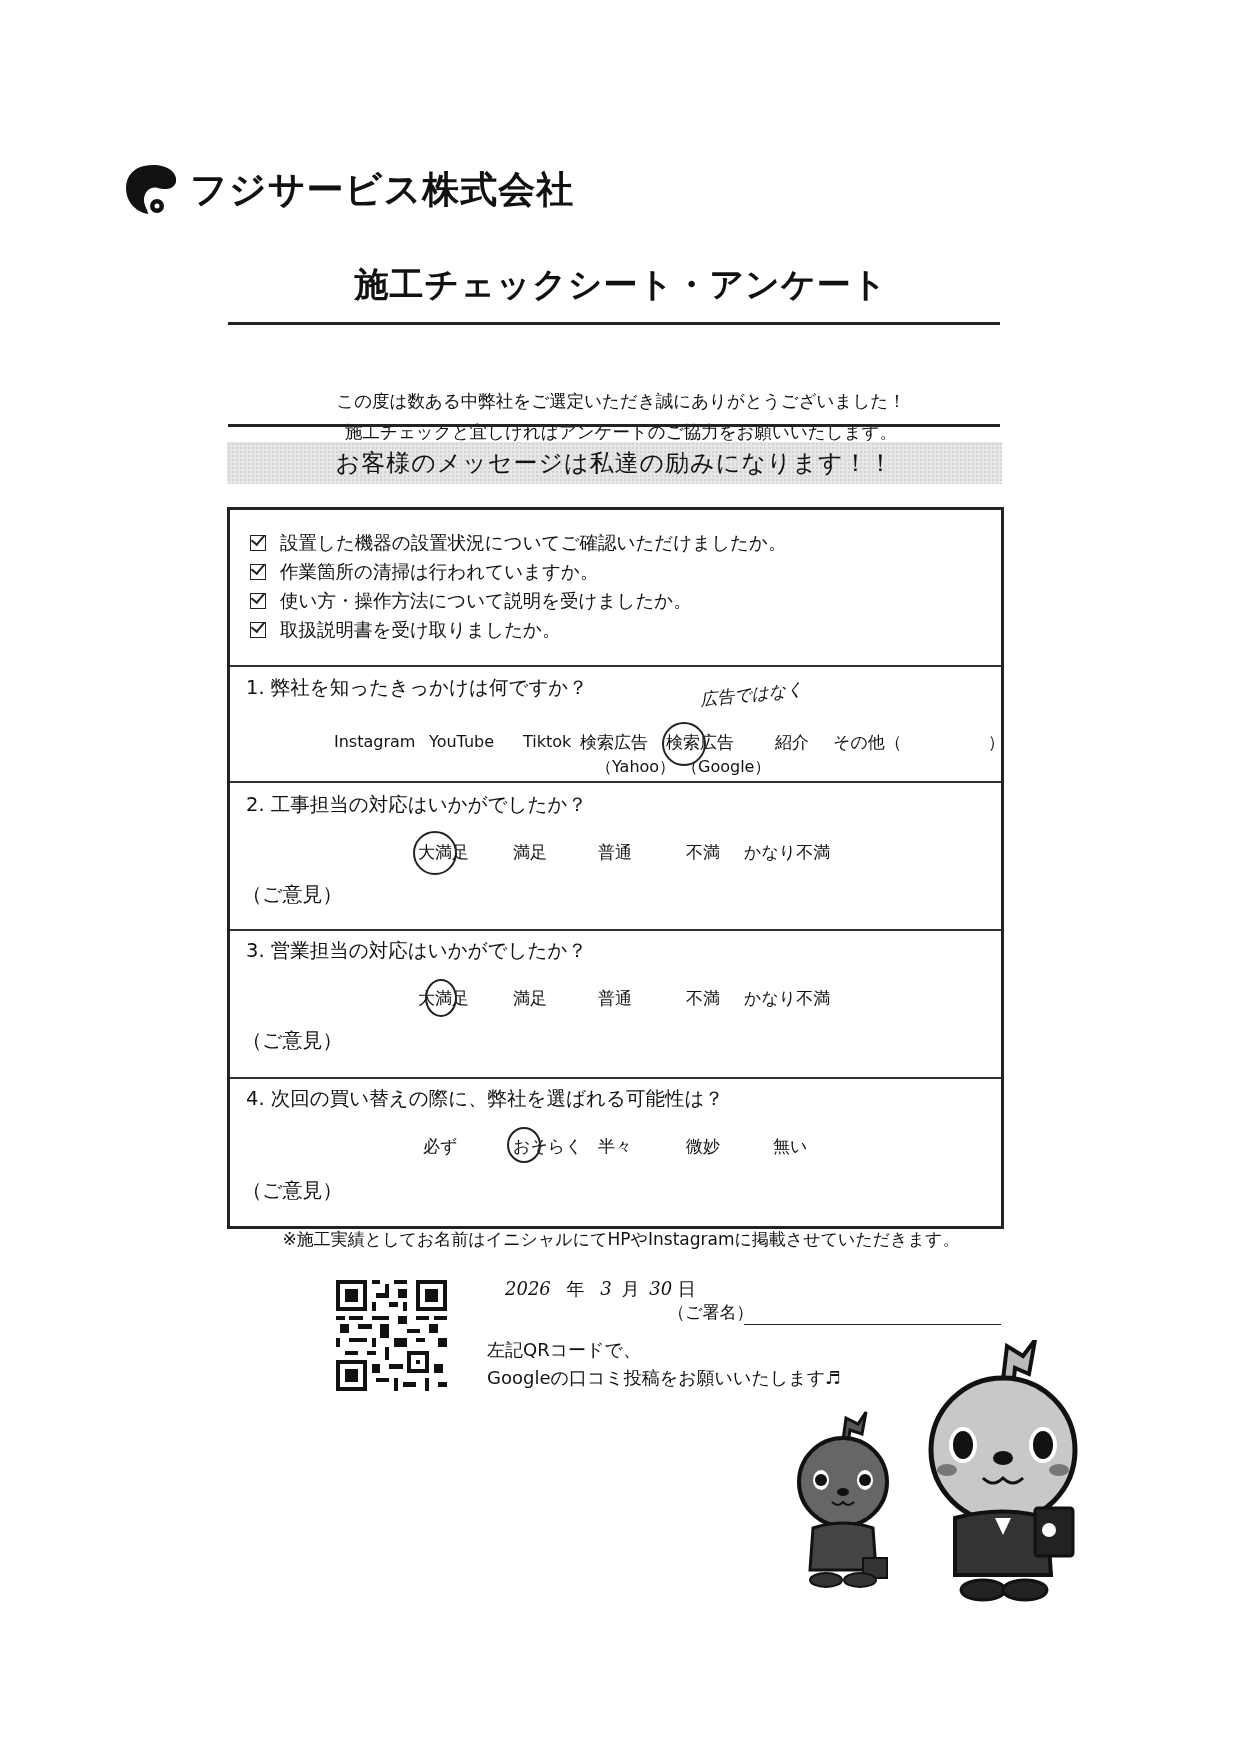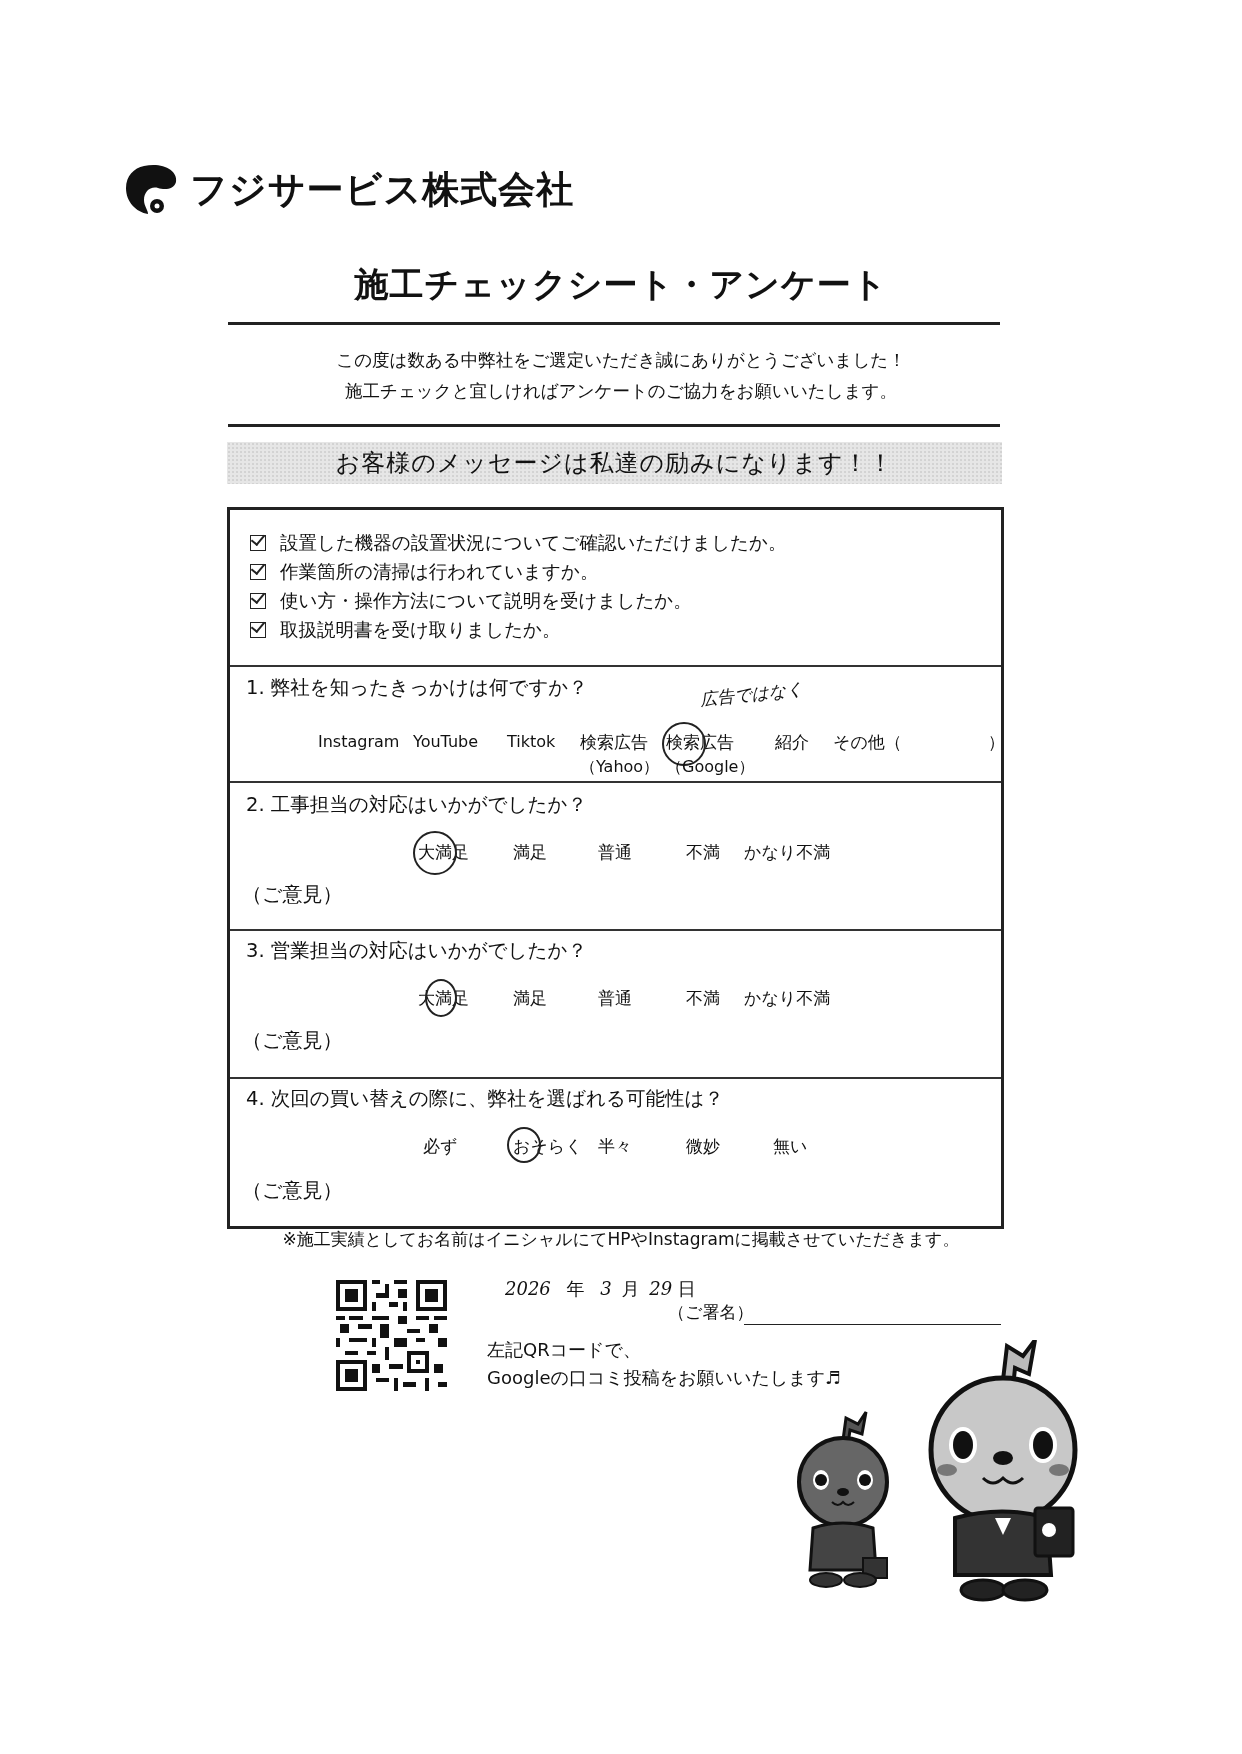--- a/index.html
+++ b/index.html
@@ -4,35 +4,35 @@
 <style>
   html, body { margin:0; padding:0; background:#ffffff; }
   body { width:1242px; height:1754px; position:relative; overflow:hidden;
          font-family:"DejaVu Sans", "Liberation Sans", sans-serif; color:#111; }
   .abs { position:absolute; }
   .logo { left:124px; top:162px; display:flex; align-items:center; }
   .logo-mark { width:56px; height:56px; }
   .logo-name { font-size:37px; font-weight:bold; margin-left:10px; letter-spacing:1px; }
   .title { left:0; width:1242px; top:262px; text-align:center; font-size:34px; font-weight:bold; letter-spacing:1px; }
   .rule { left:228px; width:772px; height:3px; background:#222; }
-  .intro { left:0; width:1242px; text-align:center; font-size:17.5px; }
+  .intro { left:0; width:1242px; text-align:center; font-size:17.5px;margin-top:41px; }
   .banner { left:227px; width:775px; top:442px; height:42px; background:#e6e6e6;
             text-align:center; font-size:24px; line-height:42px; letter-spacing:1px;
             background-image: radial-gradient(#bbb 0.6px, transparent 0.8px);
             background-size:4px 4px; }
   .box { left:227px; top:507px; width:771px; height:716px; border:3px solid #222; }
   .section { position:absolute; left:0; width:771px; border-bottom:2px solid #333; }
   .checks { top:0; height:155px; }
   .check-row { position:absolute; left:20px; font-size:18.5px; display:flex; align-items:center; }
   .cbox { width:14px; height:14px; border:1.5px solid #222; margin-right:14px; position:relative; }
   .cbox::after { content:""; position:absolute; left:3px; top:-4px; width:6px; height:11px;
                  border-right:2px solid #222; border-bottom:2px solid #222; transform:rotate(40deg); }
   .q { position:absolute; left:16px; font-size:19.5px; }
   .opt { position:absolute; font-size:17px; white-space:nowrap; }
-  .opt-sm { font-size:16px; }
+  .opt-sm { font-size:16px;margin-left:16px; }
   .circle { position:absolute; border:2px solid #222; border-radius:50%; }
   .opinion { position:absolute; left:12px; font-size:20px; }
   .hand { font-family:"DejaVu Serif", serif; font-style:italic; }
   .footnote { left:0; width:1242px; top:1228px; text-align:center; font-size:17px; }
   .qr { left:336px; top:1280px; width:111px; height:111px; }
   .date { left:505px; top:1277px; font-size:18px; }
   .sig-label { left:668px; top:1301px; font-size:17px; }
   .sig-line { left:744px; top:1324px; width:257px; height:1px; background:#222; }
   .qr-text { left:487px; font-size:18px; }
   .mascot { position:absolute; }
@@ -182,21 +182,21 @@
     <rect x="20" y="22" width="1" height="3"></rect>
       <rect x="23" y="23" width="2" height="1"></rect>
   </g>
 </svg>
 
 <div class="abs date">
   <span class="hand">2026</span>
   <span style="margin:0 10px;">年</span>
   <span class="hand">3</span>
   <span style="margin:0 4px;">月</span>
-  <span class="hand">29</span>
+  <span class="hand">30</span>
   <span>日</span>
 </div>
 <div class="abs sig-label">（ご署名）</div>
 <div class="abs sig-line"></div>
 
 <div class="abs qr-text" style="top:1338px;">左記QRコードで、</div>
 <div class="abs qr-text" style="top:1366px;">Googleの口コミ投稿をお願いいたします♬</div>
 
 <svg class="mascot" style="left:788px; top:1410px; width:110px; height:180px;" viewBox="0 0 110 180">
   <path d="M55 30 L58 8 L70 14 L78 2 L74 24 L62 20 L60 34 Z" fill="#555" stroke="#111" stroke-width="3"></path>

